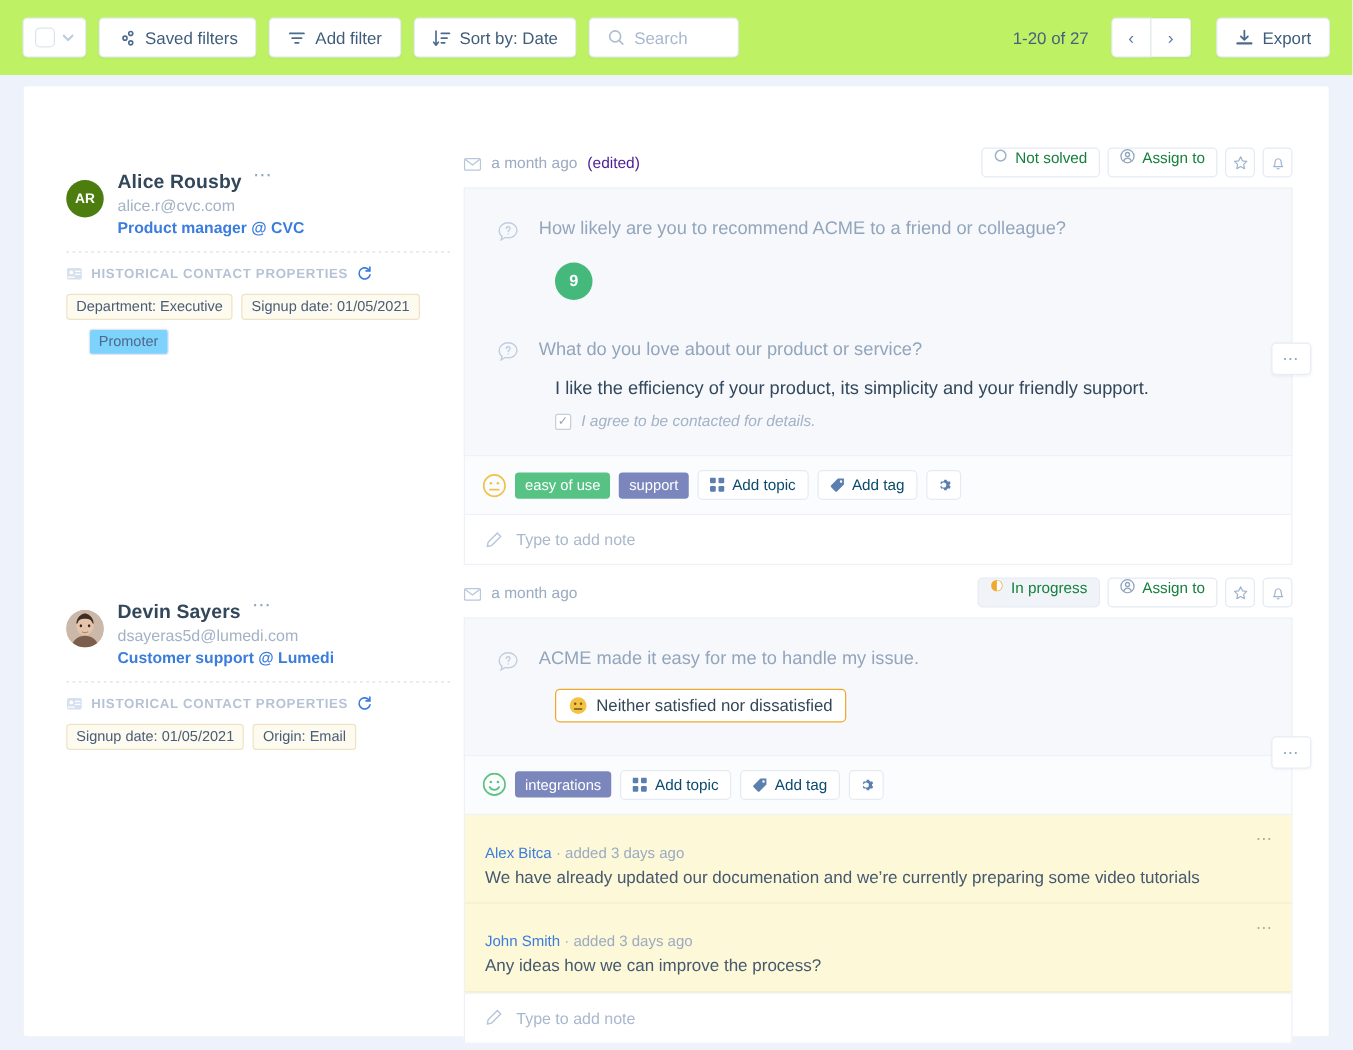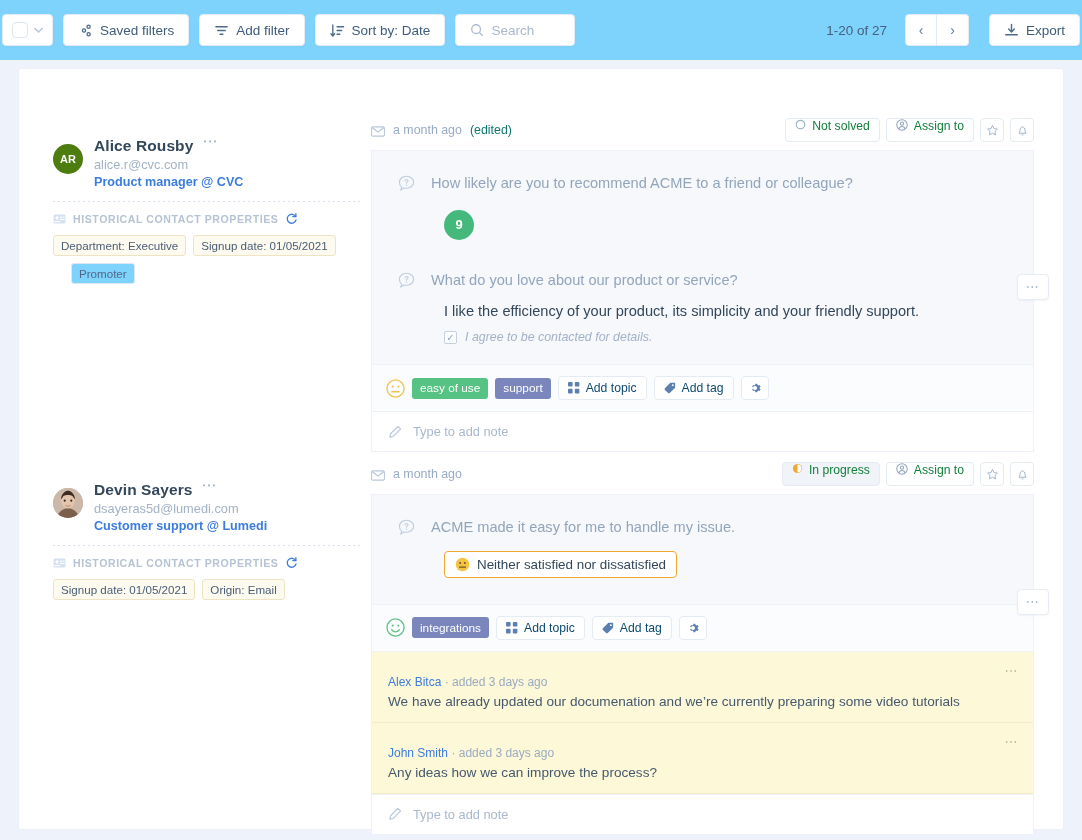--- a/index.html
+++ b/index.html
@@ -7,23 +7,23 @@
     width: 1082px; height: 840px;
     background: #eef2fa;
     font-family: "Liberation Sans", sans-serif;
     color: #33475b;
     overflow: hidden;
   }
 
   
   .toolbar {
     height: 60px; width: 100%;
-    background: #7dd3fc;
+    background: #bef264;
     display: flex; align-items: center;
-    padding: 0 2px;
+    padding: 0 18px;
     gap: 10px;
   }
   .tbtn {
     height: 32px;
     background: #fff;
     border: 1px solid #e6ecf5;
     border-radius: 4px;
     display: flex; align-items: center; justify-content: center;
     gap: 7px;
     padding: 0 14px;
@@ -99,38 +99,38 @@
     border: 1px solid #efe3c4; background:#fdfaf0; color:#4a5d75;
   }
   .chip.blue { background:#7dd3fc; border-color:#dde6f5; color:#50688a;margin-left:18px; }
 
   
   .fbcard { position: absolute; left: 0; width: 663px; }
   .fb-header {
     display:flex; align-items:center; height: 28px; margin-bottom: 6px;
   }
   .fb-time { font-size: 12.4px; color:#9aabc2; display:flex; align-items:flex-end; gap:8px; }
-  .fb-edited { color:#0f766e; }
+  .fb-edited { color:#4c1d95; }
   .fb-actions { margin-left:auto; display:flex; gap:6px; align-items:center; }
   .pill {
     height: 24px; border-radius: 4px; border:1px solid #e3eaf3; background:#fff;
     display:flex; gap:6px; padding: 0 9px;
     font-size: 12.2px; color:#15803d;
   }
   .pill.grey { background:#f0f3f8; border-color:#e6ebf3; }
   .icon-btn {
     width: 24px; height: 24px; border:1px solid #e3eaf3; border-radius:4px;
     background:#fff; display:flex; align-items:center; justify-content:center;
   }
   .fb-body {
     background:#f6f8fc; border:1px solid #eef1f7; border-bottom: none;
     padding: 22px 26px 20px;
     position: relative;
   }
-  .q-row { display:flex; gap: 16px; align-items:center; }
+  .q-row { display:flex; gap: 16px; align-items:flex-end; }
   .q-text { font-size: 14.6px; color:#93a5bb; line-height:1.35; padding-top:1px; }
   .answer-block { padding-left: 46px; }
   .nps {
     width: 30px; height: 30px; border-radius:50%;
     background:#45b97c; color:#fff; font-size:13px; font-weight:bold;
     display:flex; align-items:center; justify-content:center;
     margin-top: 16px;
   }
   .open-answer { font-size: 14.6px; color:#33475b; margin-top: 13px; }
   .consent { display:flex; align-items:center; gap:8px; margin-top: 11px; }

